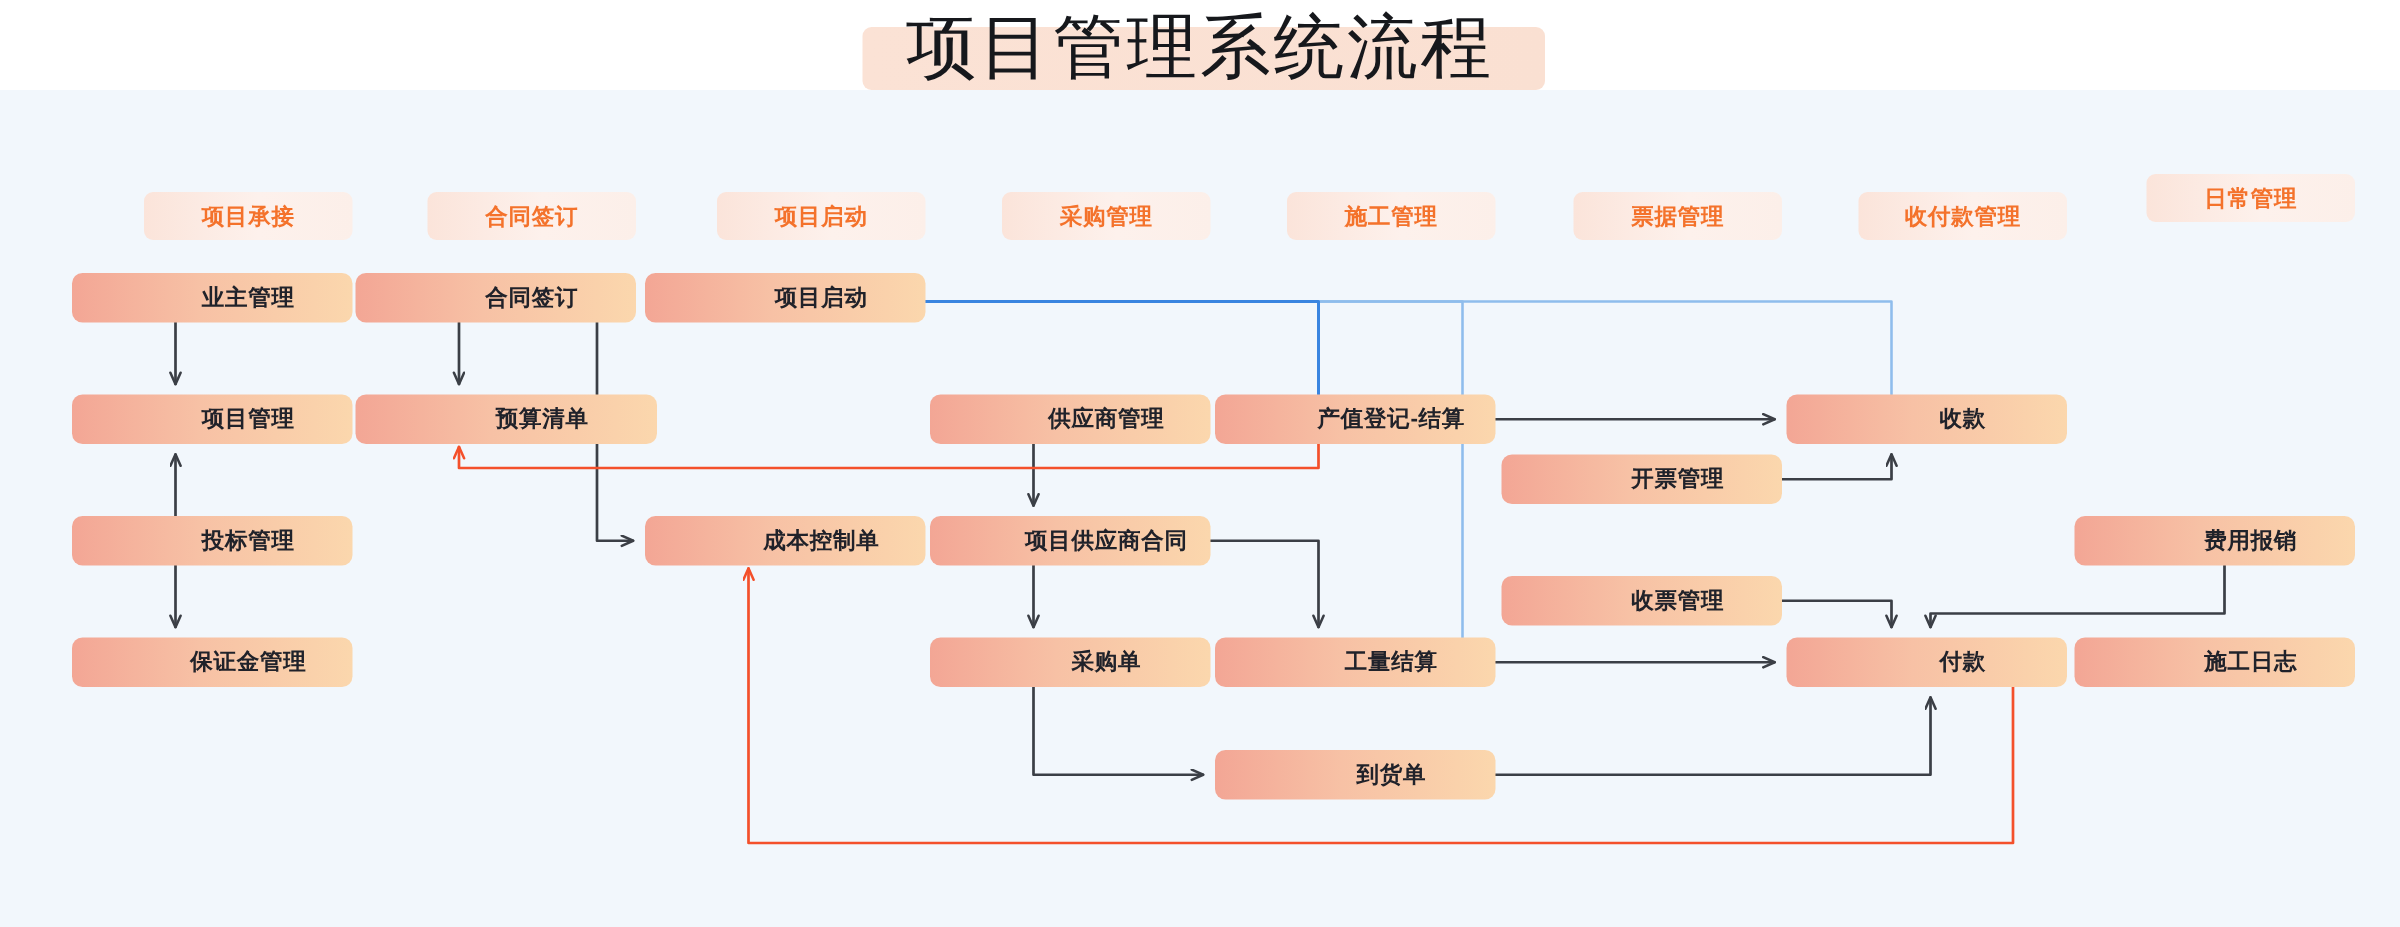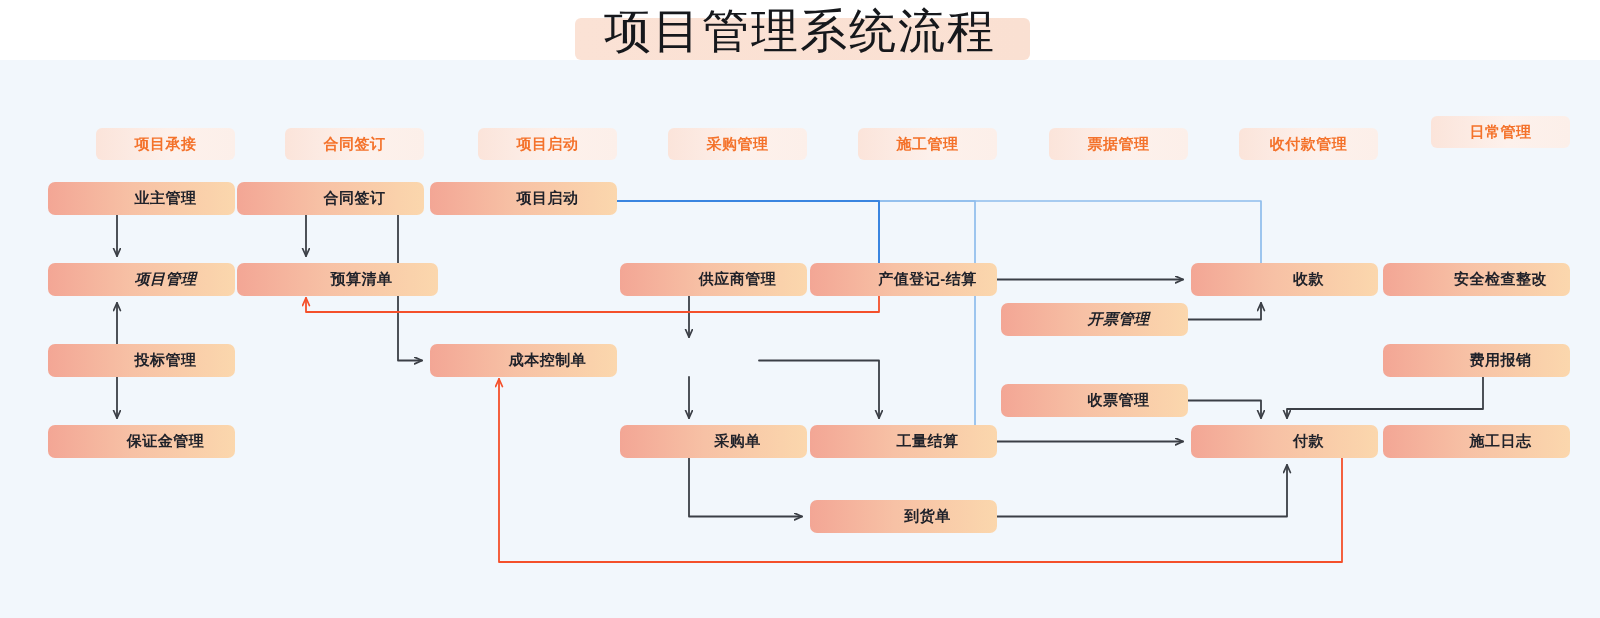--- a/index.html
+++ b/index.html
@@ -151,40 +151,40 @@
   <div class="col-head" style="left:48px;top:128px;width:139px;">项目承接</div>
   <div class="col-head" style="left:237px;top:128px;width:139px;">合同签订</div>
   <div class="col-head" style="left:430px;top:128px;width:139px;">项目启动</div>
   <div class="col-head" style="left:620px;top:128px;width:139px;">采购管理</div>
   <div class="col-head" style="left:810px;top:128px;width:139px;text-align:right;">施工管理</div>
   <div class="col-head" style="left:1001px;top:128px;width:139px;">票据管理</div>
   <div class="col-head" style="left:1191px;top:128px;width:139px;">收付款管理</div>
   <div class="col-head" style="left:1383px;top:116px;width:139px;">日常管理</div>
 
   <div class="node" style="left:48px;top:182px;width:139px;">业主管理</div>
-  <div class="node" style="left:48px;top:263px;width:139px;font-style:italic;">项目管理</div>
+  <div class="node" style="left:48px;top:263px;width:139px;">项目管理</div>
   <div class="node" style="left:48px;top:344px;width:139px;">投标管理</div>
   <div class="node" style="left:48px;top:425px;width:139px;">保证金管理</div>
 
   <div class="node" style="left:237px;top:182px;width:139px;">合同签订</div>
   <div class="node" style="left:237px;top:263px;width:153px;">预算清单</div>
 
   <div class="node" style="left:430px;top:182px;width:139px;">项目启动</div>
   <div class="node" style="left:430px;top:344px;width:139px;">成本控制单</div>
 
   <div class="node" style="left:620px;top:263px;width:139px;">供应商管理</div>
+  <div class="node" style="left:620px;top:344px;width:139px;">项目供应商合同</div>
   <div class="node" style="left:620px;top:425px;width:139px;">采购单</div>
 
   <div class="node" style="left:810px;top:263px;width:139px;">产值登记-结算</div>
   <div class="node" style="left:810px;top:425px;width:139px;">工量结算</div>
   <div class="node" style="left:810px;top:500px;width:139px;">到货单</div>
 
-  <div class="node" style="left:1001px;top:303px;width:139px;font-style:italic;">开票管理</div>
+  <div class="node" style="left:1001px;top:303px;width:139px;">开票管理</div>
   <div class="node" style="left:1001px;top:384px;width:139px;">收票管理</div>
 
   <div class="node" style="left:1191px;top:263px;width:139px;text-align:center;">收款</div>
   <div class="node" style="left:1191px;top:425px;width:139px;">付款</div>
 
-  <div class="node" style="left:1383px;top:263px;width:139px;">安全检查整改</div>
   <div class="node" style="left:1383px;top:344px;width:139px;font-family:Liberation Mono, monospace;">费用报销</div>
   <div class="node" style="left:1383px;top:425px;width:139px;">施工日志</div>
 
 </div>
 
 </body></html>

